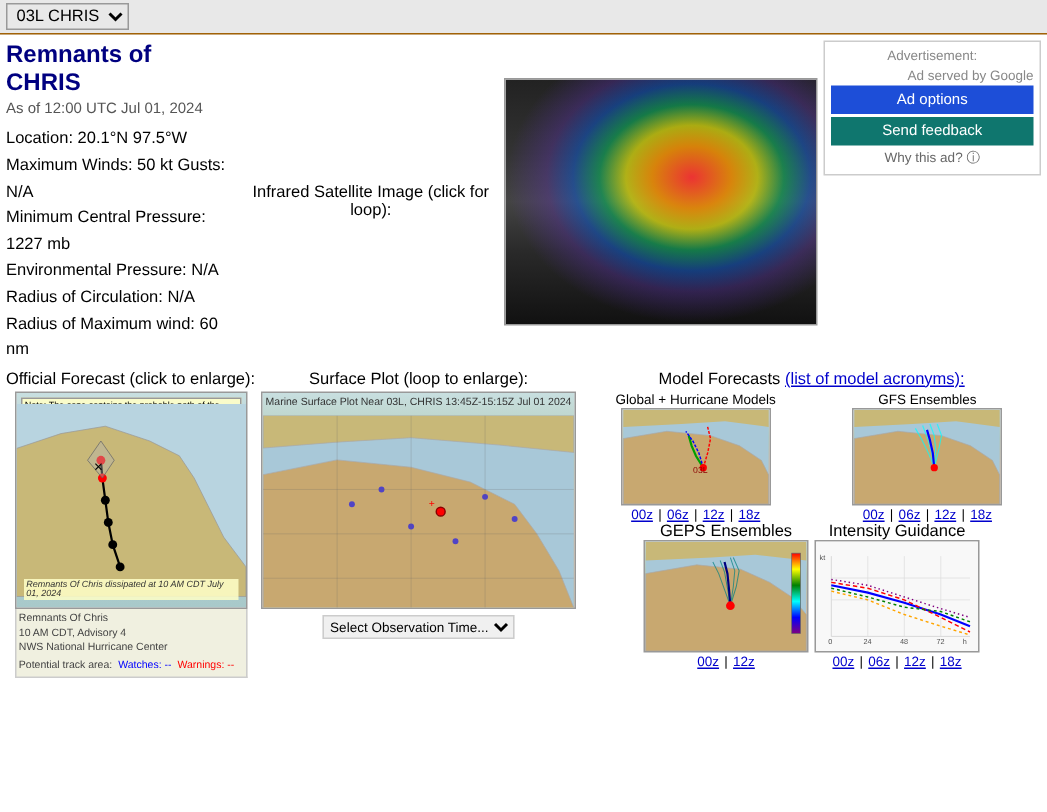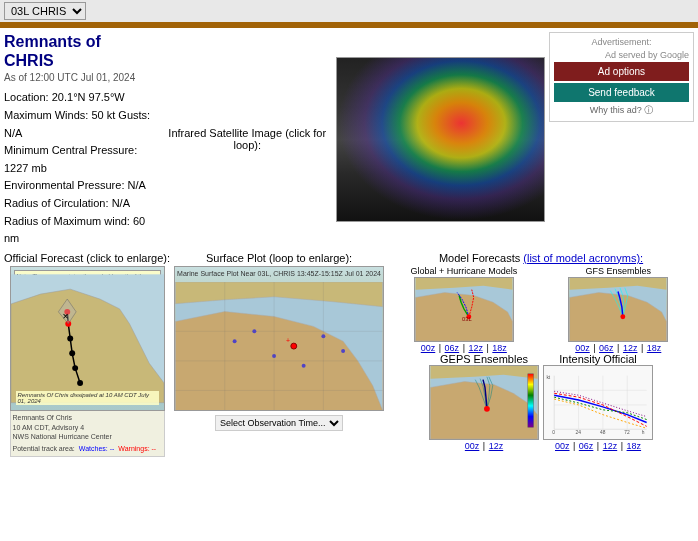--- a/index.html
+++ b/index.html
@@ -6,21 +6,21 @@
     body {
       font-family: Arial, sans-serif;
       font-size: 11px;
       background: #fff;
       width: 698px;
       min-height: 541px;
       overflow-x: hidden;
     }
     #top-bar {
       background: #e8e8e8;
-      border-bottom: 6px solid #a16207;
+      border-bottom: 1px solid #a16207;
       padding: 2px 4px;
       display: flex;
       align-items: center;
     }
     #top-bar select {
       font-size: 11px;
       background: #e8e8e8;
       border: 1px solid #999;
       padding: 1px 2px;
     }
@@ -92,21 +92,21 @@
       margin-bottom: 3px;
     }
     .ad-box .ad-served {
       color: #888;
       font-size: 9px;
       text-align: right;
     }
     .ad-btn {
       display: block;
       width: 100%;
-      background: #7f1d1d;
+      background: #1d4ed8;
       color: #fff;
       text-align: center;
       border: none;
       padding: 4px;
       margin: 2px 0;
       font-size: 10px;
       cursor: pointer;
     }
     .ad-btn.send-fb {
       background: #0f766e;
@@ -479,21 +479,21 @@
             <rect x="100" y="8" width="6" height="55" fill="url(#cbar)" stroke="#666" stroke-width="0.5"></rect>
           </svg>
         </div>
         <div class="time-links">
           <a href="#">00z</a> |
           <a href="#">12z</a>
         </div>
       </div>
 
       <div class="geps-section">
-        <div class="model-title">Intensity Official</div>
+        <div class="model-title">Intensity Guidance</div>
         <div class="intensity-map">
           <svg viewBox="0 0 110 75" style="position:absolute;top:0;left:0;width:100%;height:100%;">
             <rect x="0" y="0" width="110" height="75" fill="#f8f8f8"></rect>
 
             <line x1="10" y1="10" x2="10" y2="65" stroke="#ccc" stroke-width="0.5"></line>
             <line x1="10" y1="65" x2="105" y2="65" stroke="#ccc" stroke-width="0.5"></line>
             <line x1="10" y1="40" x2="105" y2="40" stroke="#ddd" stroke-width="0.5"></line>
             <line x1="10" y1="25" x2="105" y2="25" stroke="#ddd" stroke-width="0.5"></line>
             <line x1="35" y1="10" x2="35" y2="65" stroke="#ddd" stroke-width="0.5"></line>
             <line x1="60" y1="10" x2="60" y2="65" stroke="#ddd" stroke-width="0.5"></line>

